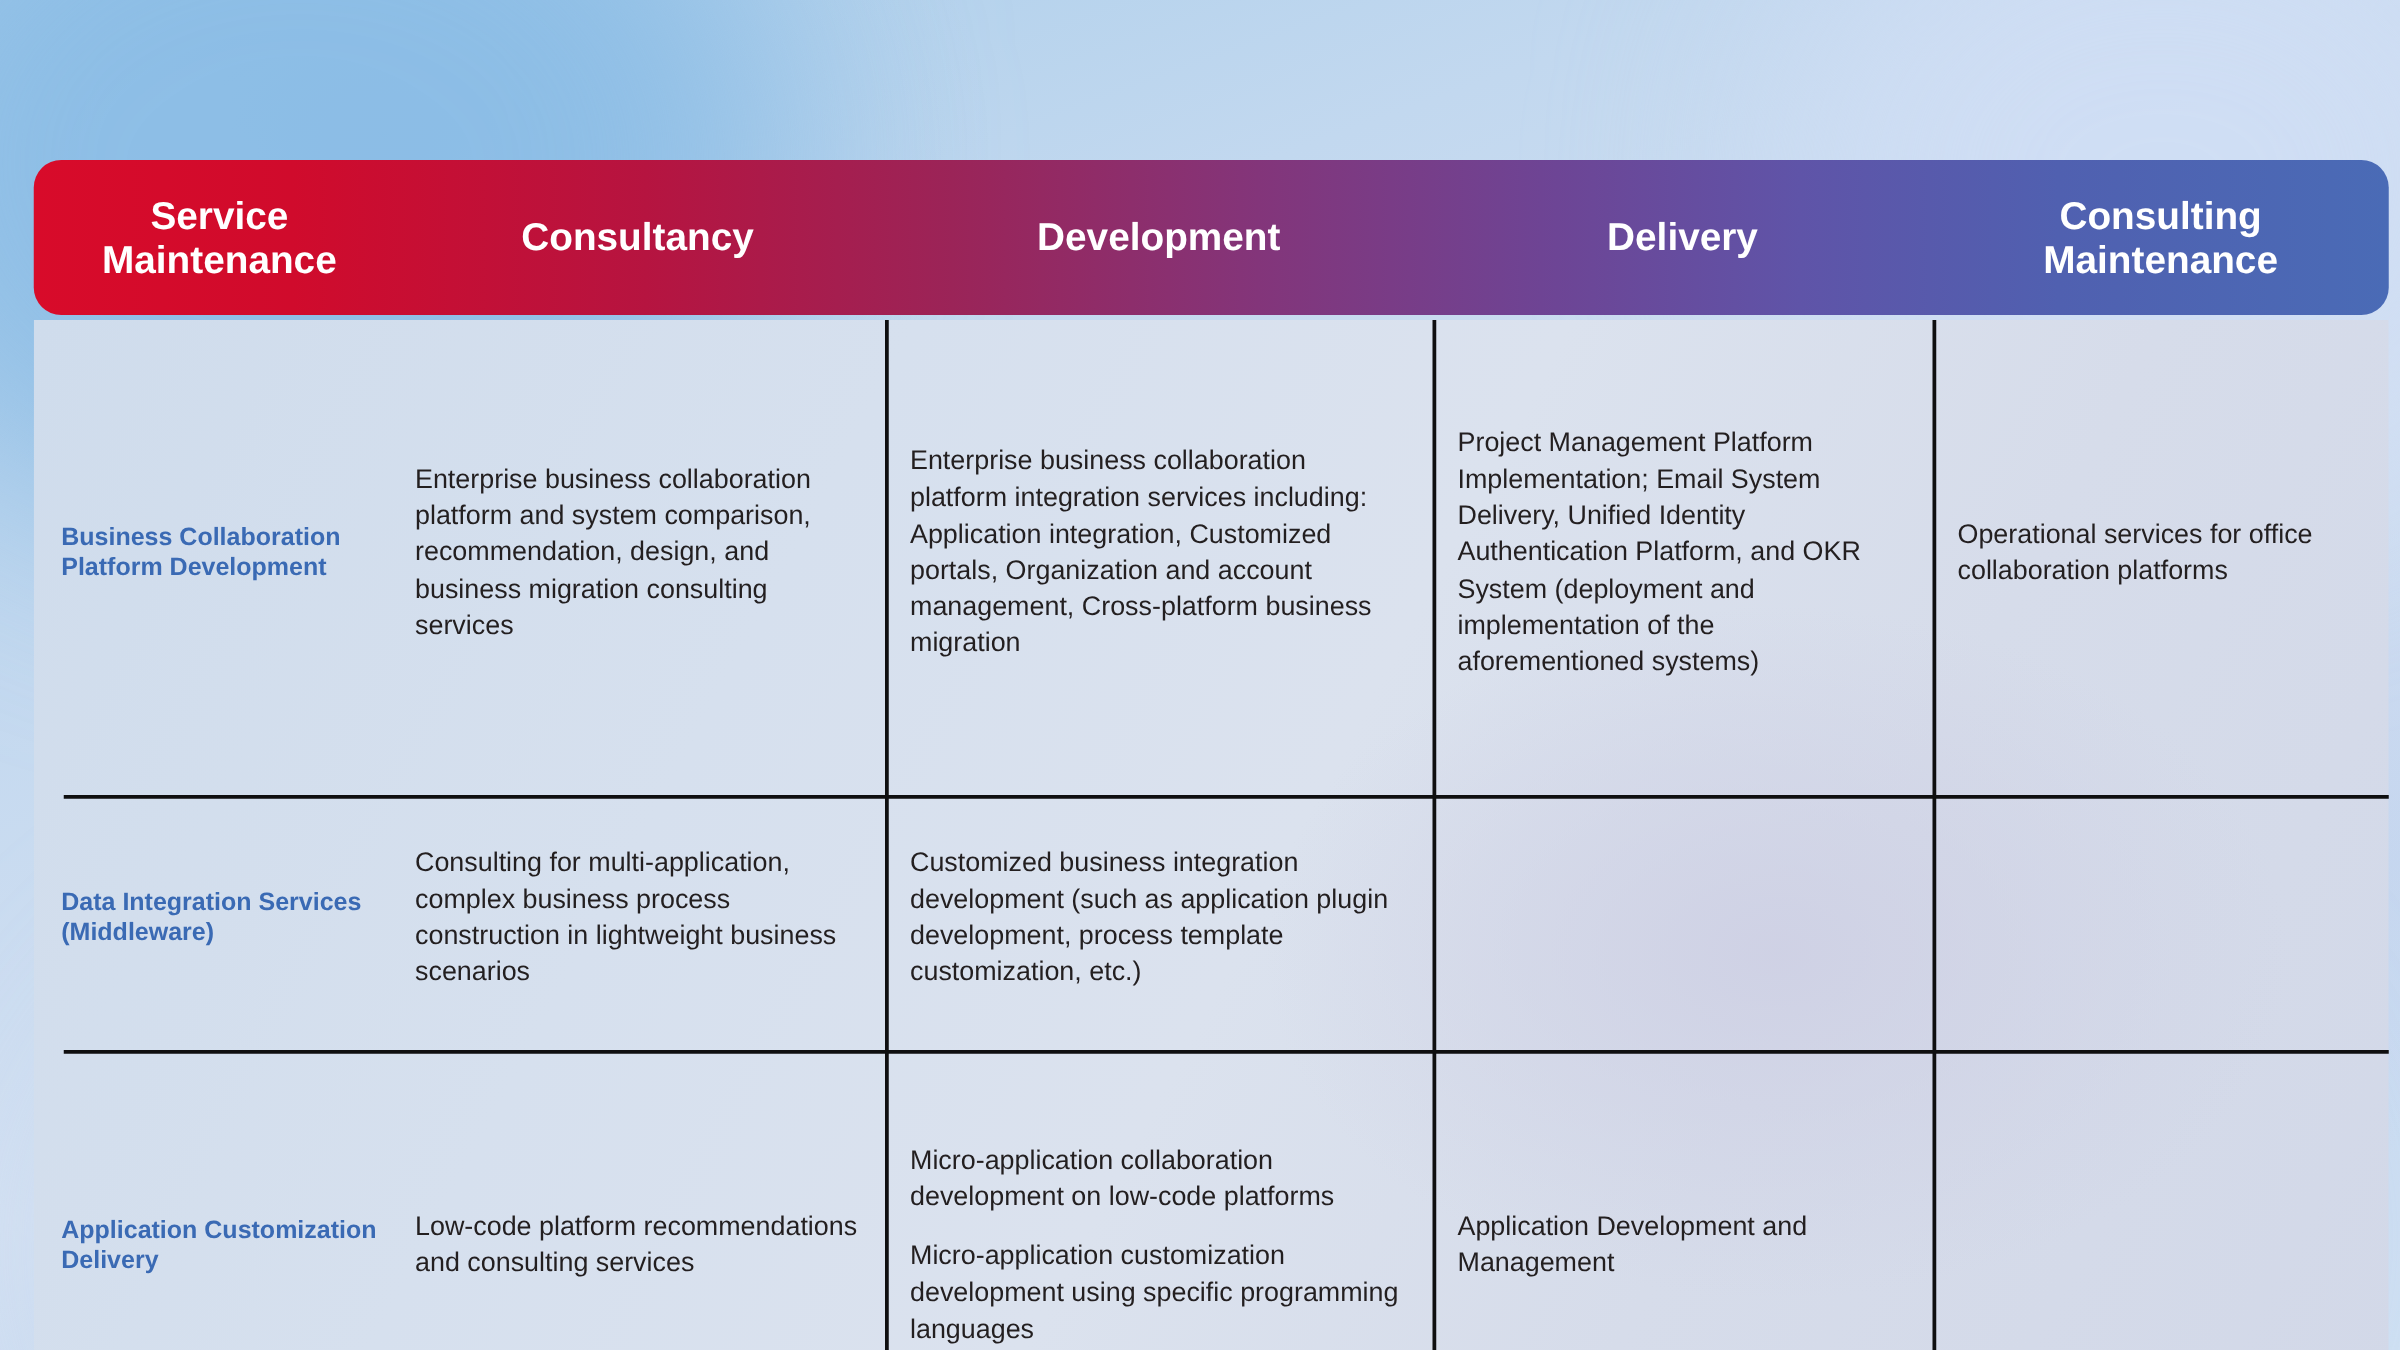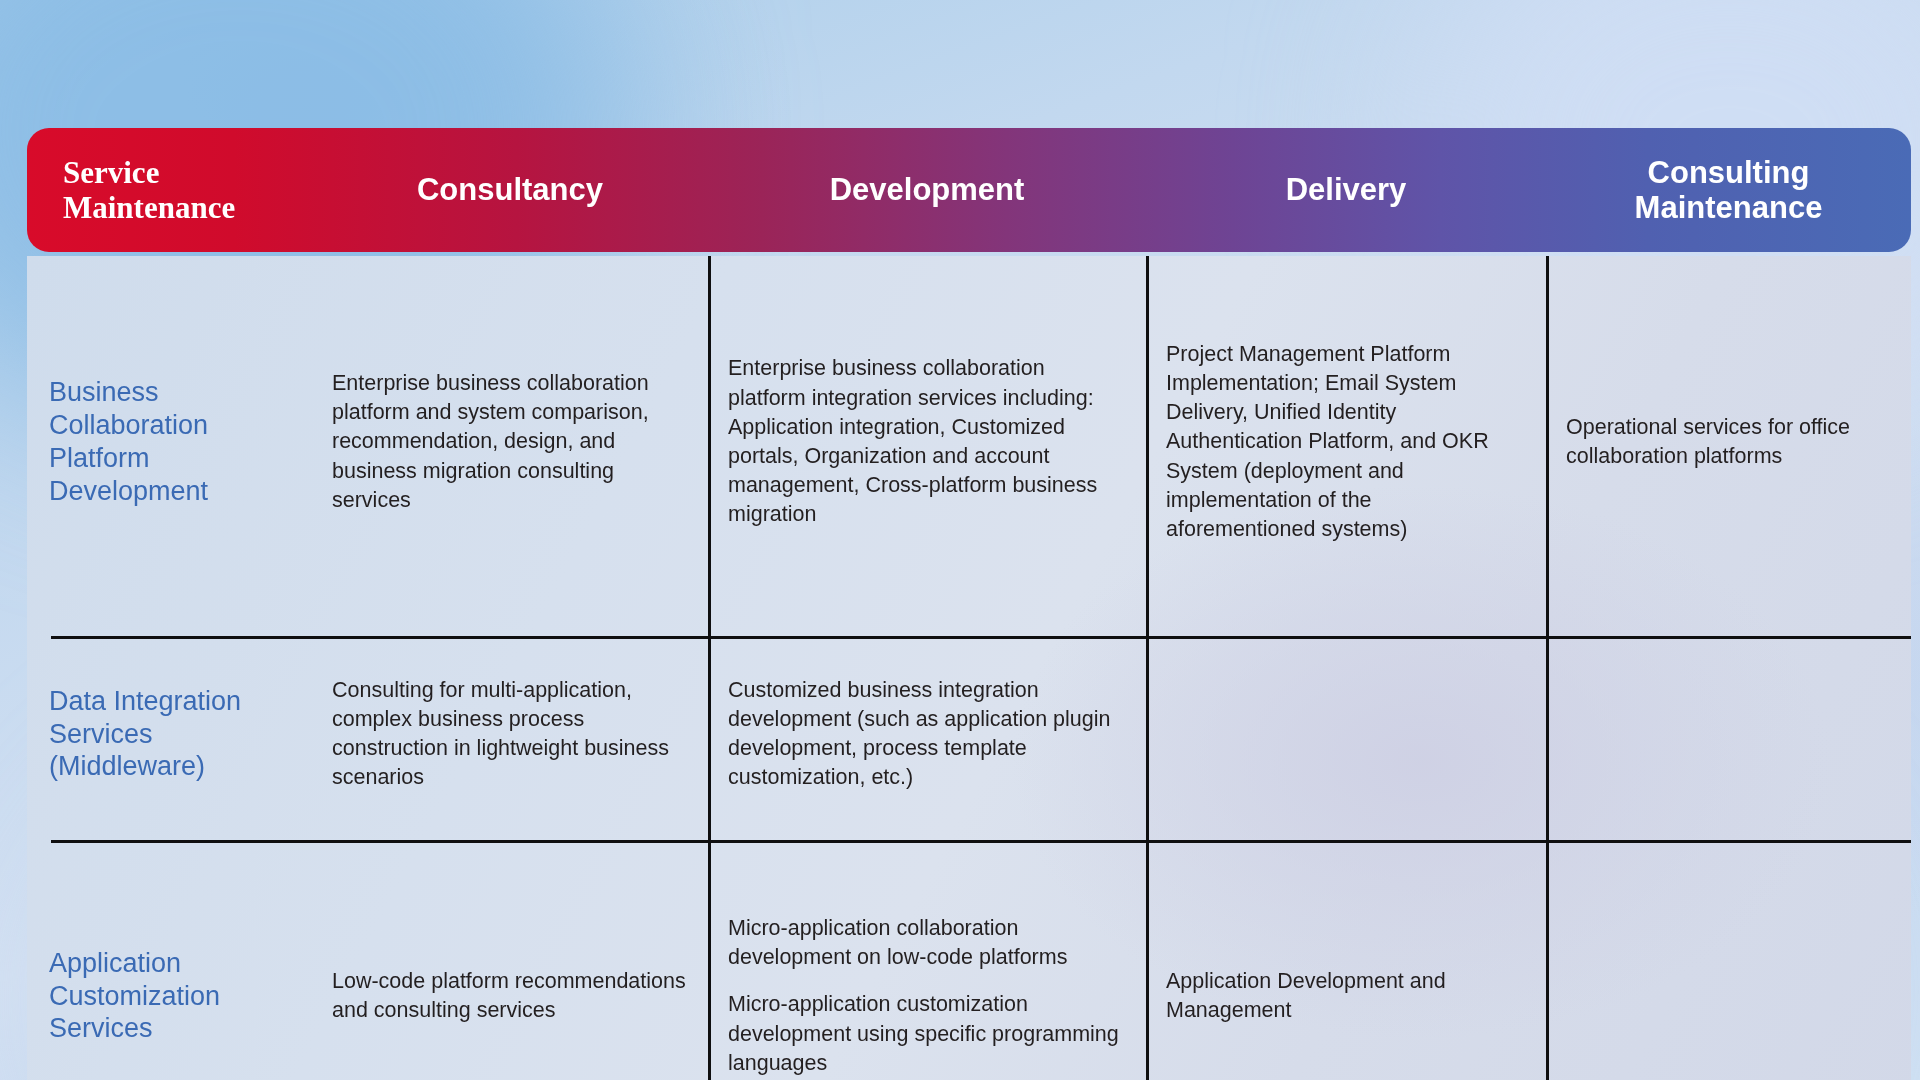--- a/index.html
+++ b/index.html
@@ -65,21 +65,21 @@
        #9b2458 39%,
        #83357a 52%,
        #6e4494 64%,
        #5f54a8 75%,
        #5060b0 86%,
        #4a6bb6 100%);
     border-radius: 22px;
     z-index: 0;
   }
   thead th > span { position: relative; z-index: 2; display: block; }
-  th.col-cat { text-align: left; padding-left: 36px; font-family: Liberation Serif, serif; }
+  th.col-cat { text-align: center; padding-left: 22px; }
 
   
   tbody td {
     vertical-align: middle;
     color: #231f20;
     font-size: 21.5px;
     line-height: 1.36;
     padding: 16px 22px 16px 20px;
     background: transparent;
     position: relative;
@@ -95,22 +95,22 @@
       radial-gradient(ellipse 620px 420px at 74% 56%, rgba(206,208,228,0.9) 0%, rgba(206,208,228,0) 66%),
       linear-gradient(118deg, #cfdcec 0%, #d6e0ee 30%, #dbe2ee 52%, #d6dcea 72%, #d2d8e8 100%);
     border-bottom-left-radius: 20px;
     border-bottom-right-radius: 20px;
     z-index: 0;
   }
   tbody td > div { position: relative; z-index: 2; }
 
   td.cat-cell {
     color: #3a6ab4;
-    font-weight: 400;
-    font-size: 27px;
+    font-weight: 700;
+    font-size: 20px;
     line-height: 1.22;
     padding-left: 22px;
     padding-right: 8px;
   }
 
   
   .vline {
     position: absolute;
     top: 128px;
     width: 3px;
@@ -217,21 +217,21 @@
         <td>
           <div></div>
         </td>
         <td>
           <div></div>
         </td>
       </tr>
 
       <tr style="height:320px">
         <td class="cat-cell">
-          <div>Application Customization Services</div>
+          <div>Application Customization Delivery</div>
         </td>
         <td>
           <div>Low-code platform recommendations and consulting services</div>
         </td>
         <td style="vertical-align:middle">
           <div class="para">Micro-application collaboration development on low-code platforms</div>
           <div class="para">Micro-application customization development using specific programming languages</div>
         </td>
         <td>
           <div>Application Development and Management</div>

